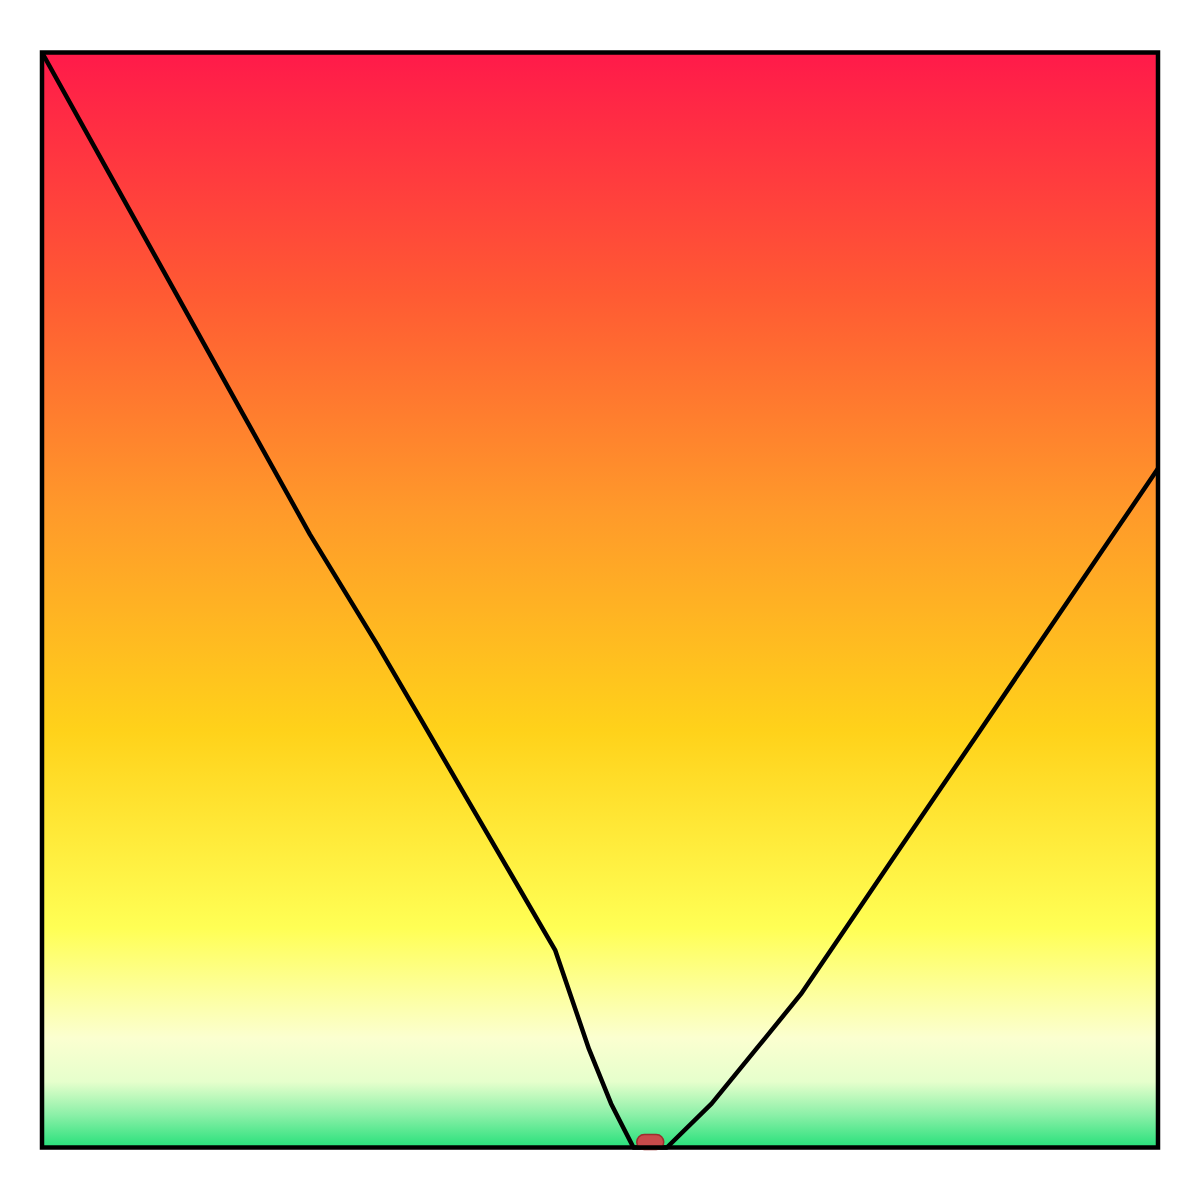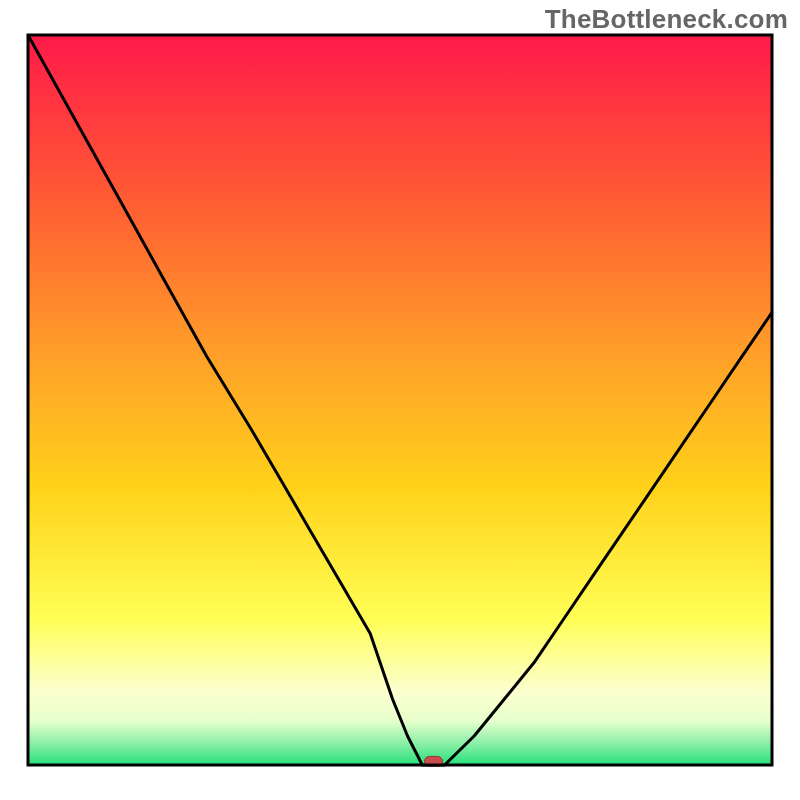--- a/index.html
+++ b/index.html
@@ -32,21 +32,20 @@
     left: 0;
     top: 0;
     width: 800px;
     height: 800px;
   }
 </style>
 </head>
 <body>
 
 <div class="container">
-  <div class="watermark">TheBottleneck.com</div>
 
   <svg class="chart" viewBox="0 0 800 800">
     <defs>
       <linearGradient id="bg-grad" x1="0" y1="0" x2="0" y2="1">
         <stop id="g-stop-0" offset="0%" stop-color="#ff1a4a"></stop>
         <stop id="g-stop-1" offset="22%" stop-color="#ff5a33"></stop>
         <stop id="g-stop-2" offset="42%" stop-color="#ff9a2a"></stop>
         <stop id="g-stop-3" offset="62%" stop-color="#ffd21a"></stop>
         <stop id="g-stop-4" offset="80%" stop-color="#ffff55"></stop>
         <stop id="g-stop-5" offset="90%" stop-color="#fbffd0"></stop>

